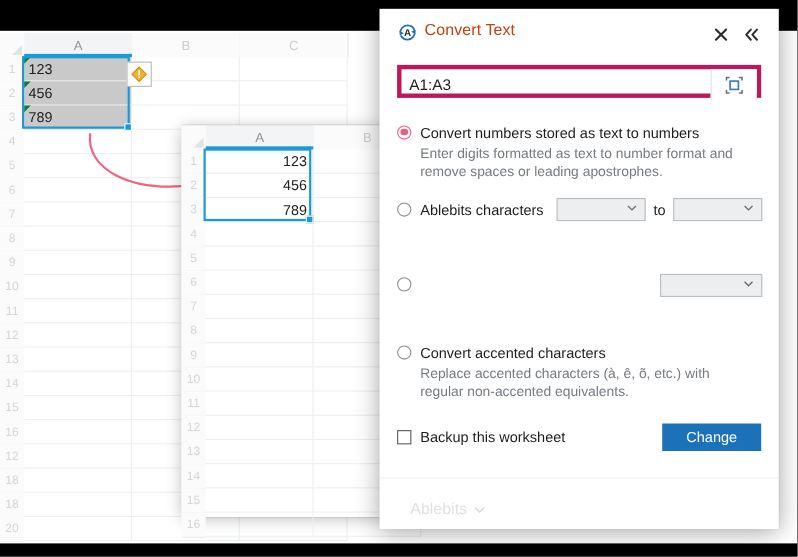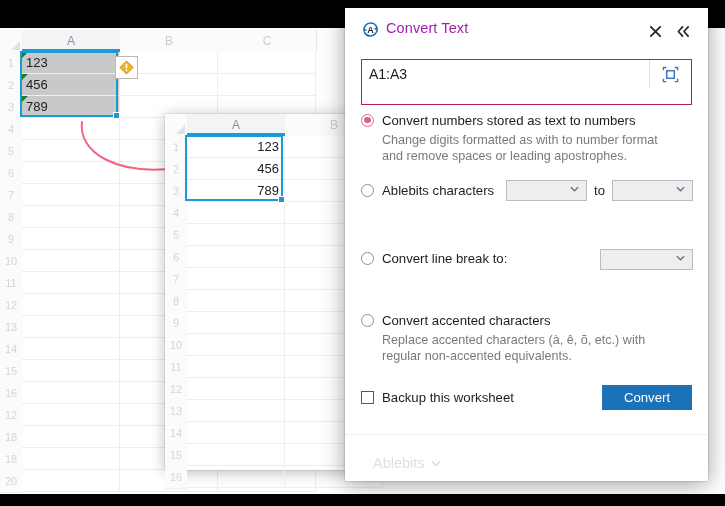--- a/index.html
+++ b/index.html
@@ -48,29 +48,29 @@
   
   .grid.front{box-shadow:0 2px 14px rgba(0,0,0,.28), 0 0 1px rgba(0,0,0,.35);}
 
   
   .panel{
     position:absolute;left:345px;top:8px;width:363px;height:473px;background:#fff;
     box-shadow:0 3px 22px rgba(0,0,0,.38), 0 0 2px rgba(0,0,0,.3);
     box-sizing:border-box;
   }
   .panel-head{position:absolute;left:0;top:0;width:100%;height:42px;}
-  .panel-title{position:absolute;left:41px;top:12px;font-size:14.5px;color:#a21caf;letter-spacing:.1px;}
+  .panel-title{position:absolute;left:41px;top:12px;font-size:14.5px;color:#c2410c;letter-spacing:.1px;}
   .title-icon{position:absolute;left:16px;top:12px;width:19px;height:19px;}
   .hdr-btn{position:absolute;top:14px;width:18px;height:18px;display:flex;align-items:center;
     justify-content:center;color:#2b2b2b;cursor:pointer;}
   .hdr-close{right:44px;}
   .hdr-collapse{right:16px;}
 
   
-  .range-wrap{position:absolute;left:16px;top:51px;width:331px;height:46px;border:1px solid #be185d;
+  .range-wrap{position:absolute;left:16px;top:51px;width:331px;height:30px;border:4px solid #be185d;
     background:#fff;box-sizing:border-box;}
   .range-input{position:absolute;left:0;top:0;width:286px;height:28px;border:0;outline:0;background:transparent;
     padding:0 7px;box-sizing:border-box;font-family:"Liberation Sans",sans-serif;font-size:14px;color:#202020;}
   .range-pick{position:absolute;right:0;top:0;width:42px;height:28px;border-left:1px solid #dcdee0;
     background:#fff;display:flex;align-items:center;justify-content:center;cursor:pointer;box-sizing:border-box;}
 
   
   .opt{position:absolute;left:16px;width:332px;}
   .opt-row{position:relative;display:flex;align-items:center;min-height:18px;}
   .radio{width:13px;height:13px;border-radius:50%;border:1.4px solid #8b8e92;box-sizing:border-box;
@@ -326,21 +326,21 @@
           <path d="M4.5 16.5 L1.5 16.5 L1.5 13.5" stroke="#6b6f74" stroke-width="1.5" fill="none"></path>
         </svg>
       </div>
     </div>
 
     <div class="opt" style="top:103px;">
       <div class="opt-row">
         <span class="radio on"></span>
         <span class="opt-label">Convert numbers stored as text to numbers</span>
       </div>
-      <div class="opt-desc">Change digits formatted as with to number format and remove spaces or leading apostrophes.</div>
+      <div class="opt-desc">Enter digits formatted as text to number format and remove spaces or leading apostrophes.</div>
     </div>
 
     <div class="opt" style="top:172px;">
       <div class="opt-row">
         <span class="radio"></span>
         <span class="opt-label">Ablebits characters</span>
         <span class="combo" style="width:93px;margin-left:12px;">
           <span class="chev">
             <svg width="9" height="6" viewBox="0 0 10 6">
                 <path d="M1 1 L5 5 L9 1" stroke="#6b6f74" stroke-width="1.4" fill="none"></path>
@@ -354,21 +354,20 @@
                 <path d="M1 1 L5 5 L9 1" stroke="#6b6f74" stroke-width="1.4" fill="none"></path>
               </svg>
           </span>
         </span>
       </div>
     </div>
 
     <div class="opt" style="top:241px;">
       <div class="opt-row">
         <span class="radio"></span>
-        <span class="opt-label">Convert line break to:</span>
         <span class="combo" style="width:93px;position:absolute;right:0;top:0;">
           <span class="chev">
             <svg width="9" height="6" viewBox="0 0 10 6">
                 <path d="M1 1 L5 5 L9 1" stroke="#6b6f74" stroke-width="1.4" fill="none"></path>
               </svg>
           </span>
         </span>
       </div>
     </div>
 
@@ -380,21 +379,21 @@
       <div class="opt-desc">Replace accented characters (à, ê, õ, etc.) with regular non-accented equivalents.</div>
     </div>
 
     <div class="opt" style="top:380px;">
       <div class="opt-row">
         <span class="checkbox"></span>
         <span class="opt-label">Backup this worksheet</span>
       </div>
     </div>
 
-    <button class="convert-btn">Convert</button>
+    <button class="convert-btn">Change</button>
 
     <div class="panel-sep"></div>
     <div class="brand">
       <span>Ablebits</span>
       <span class="chev">
         <svg width="10" height="7" viewBox="0 0 10 7">
             <path d="M1 1.5 L5 5.5 L9 1.5" stroke="#dcdcdc" stroke-width="1.5" fill="none"></path>
           </svg>
       </span>
     </div>

